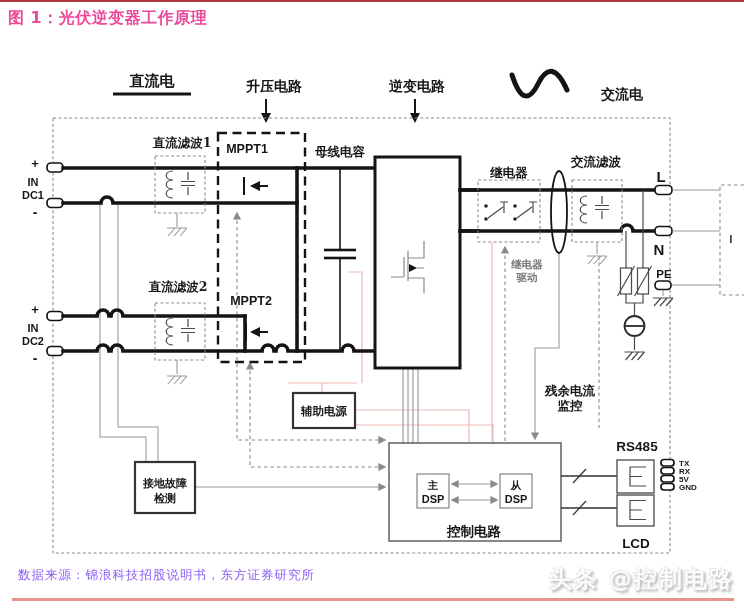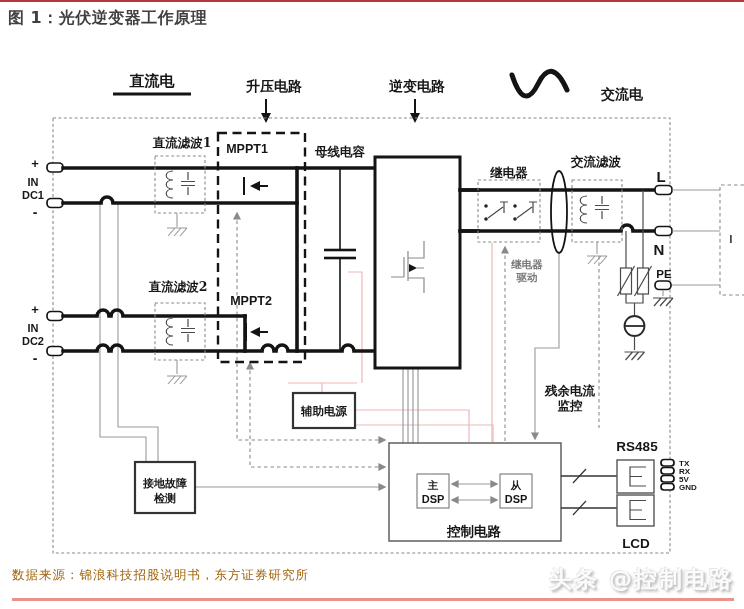--- a/index.html
+++ b/index.html
@@ -1,21 +1,21 @@
 <!DOCTYPE html>
 <html><head>
 <meta charset="utf-8">
 <style>
   html,body{margin:0;padding:0;background:#fff;}
   .page{position:relative;width:744px;height:609px;background:#fff;overflow:hidden;
         font-family:"Liberation Sans",sans-serif;}
   .topline{position:absolute;left:0;top:0;width:744px;height:2px;background:#b23a3a;}
   .title{position:absolute;left:8px;top:8px;margin:0;font-size:16px;font-weight:bold;
-         color:#404040;font-family:"DejaVu Sans",sans-serif;letter-spacing:.5px;text-align:right;}
-  .source{position:absolute;left:12px;top:567px;font-size:12.5px;color:#a16207;
+         color:#ec4899;font-family:"DejaVu Sans",sans-serif;letter-spacing:.5px;text-align:right;}
+  .source{position:absolute;left:18px;top:567px;font-size:12.5px;color:#8b5cf6;
           font-family:Liberation Mono, monospace;letter-spacing:1px;}
   .watermark{position:absolute;right:10px;top:564px;font-size:23px;font-weight:bold;
           font-family:"DejaVu Sans",sans-serif;color:#fbfbfb;letter-spacing:2px;
           text-shadow:1px 1px 0 #c9c9c9,-1px -1px 0 #e8e8e8,2px 2px 3px #adadad;}
   .bottomline{position:absolute;left:12px;top:598px;width:722px;height:2.5px;background:#e8948c;}
   svg{position:absolute;left:0;top:0;}
   
   .w  {stroke:#141414;stroke-width:3.6;fill:none;stroke-linecap:square;}
   .w2 {stroke:#141414;stroke-width:2;fill:none;}
   .wb {stroke:#141414;stroke-width:3.4;fill:none;}

